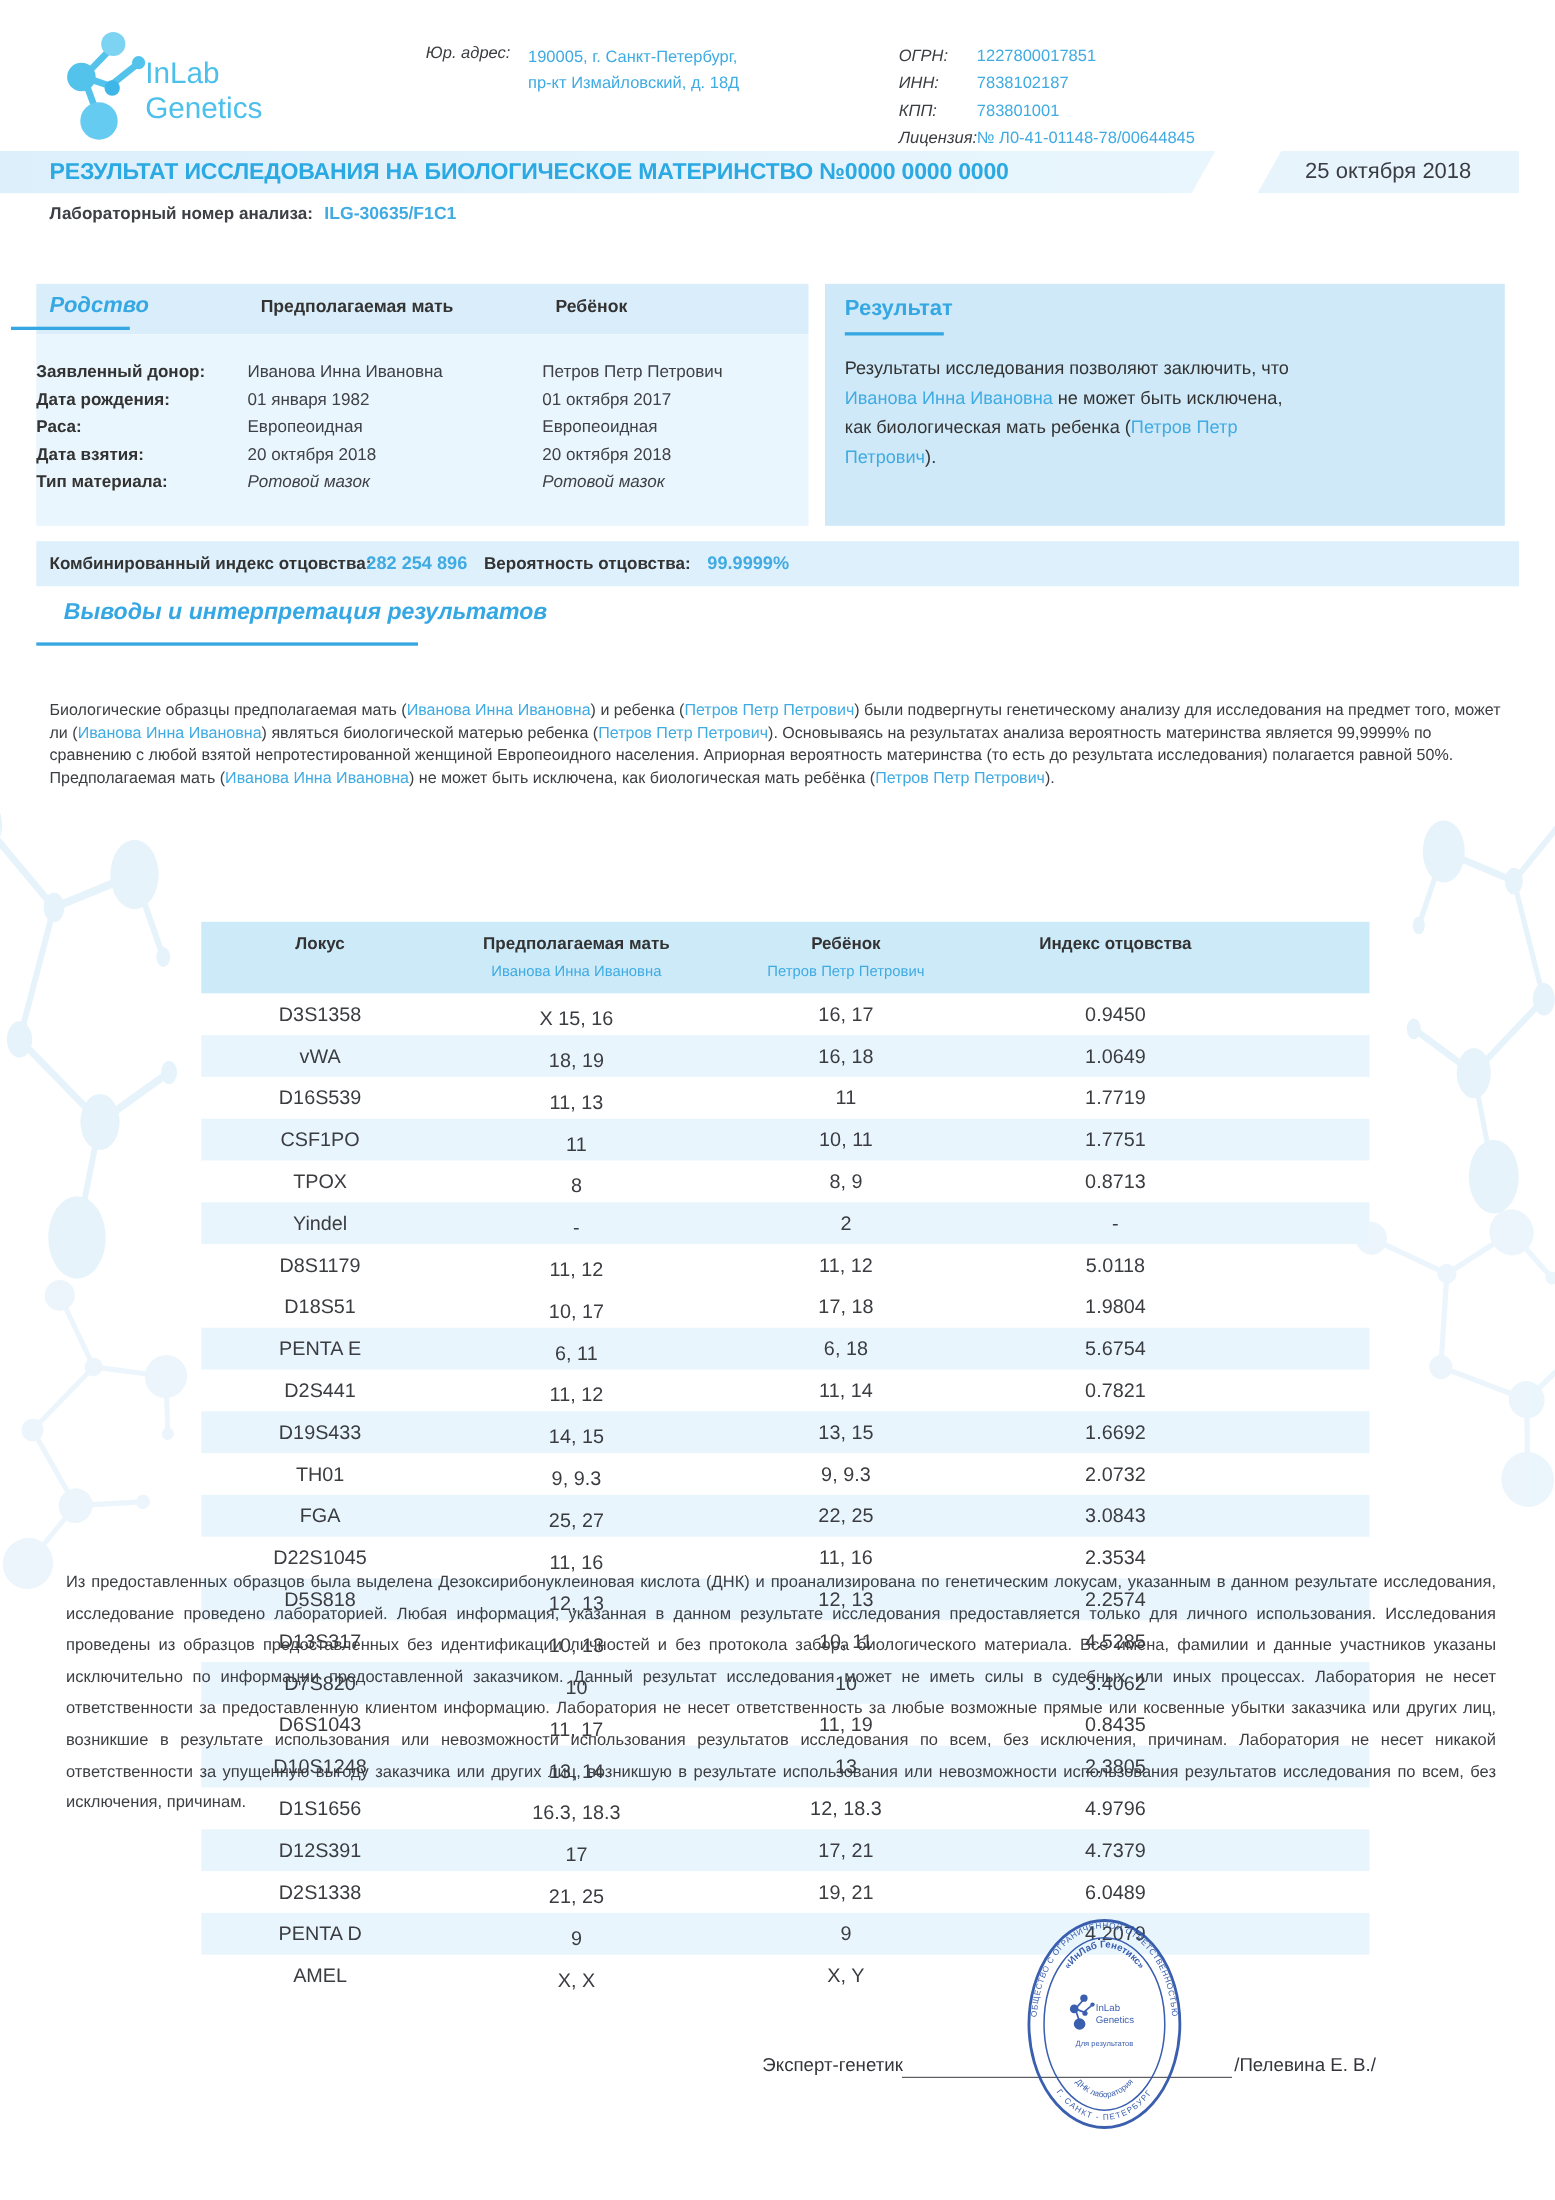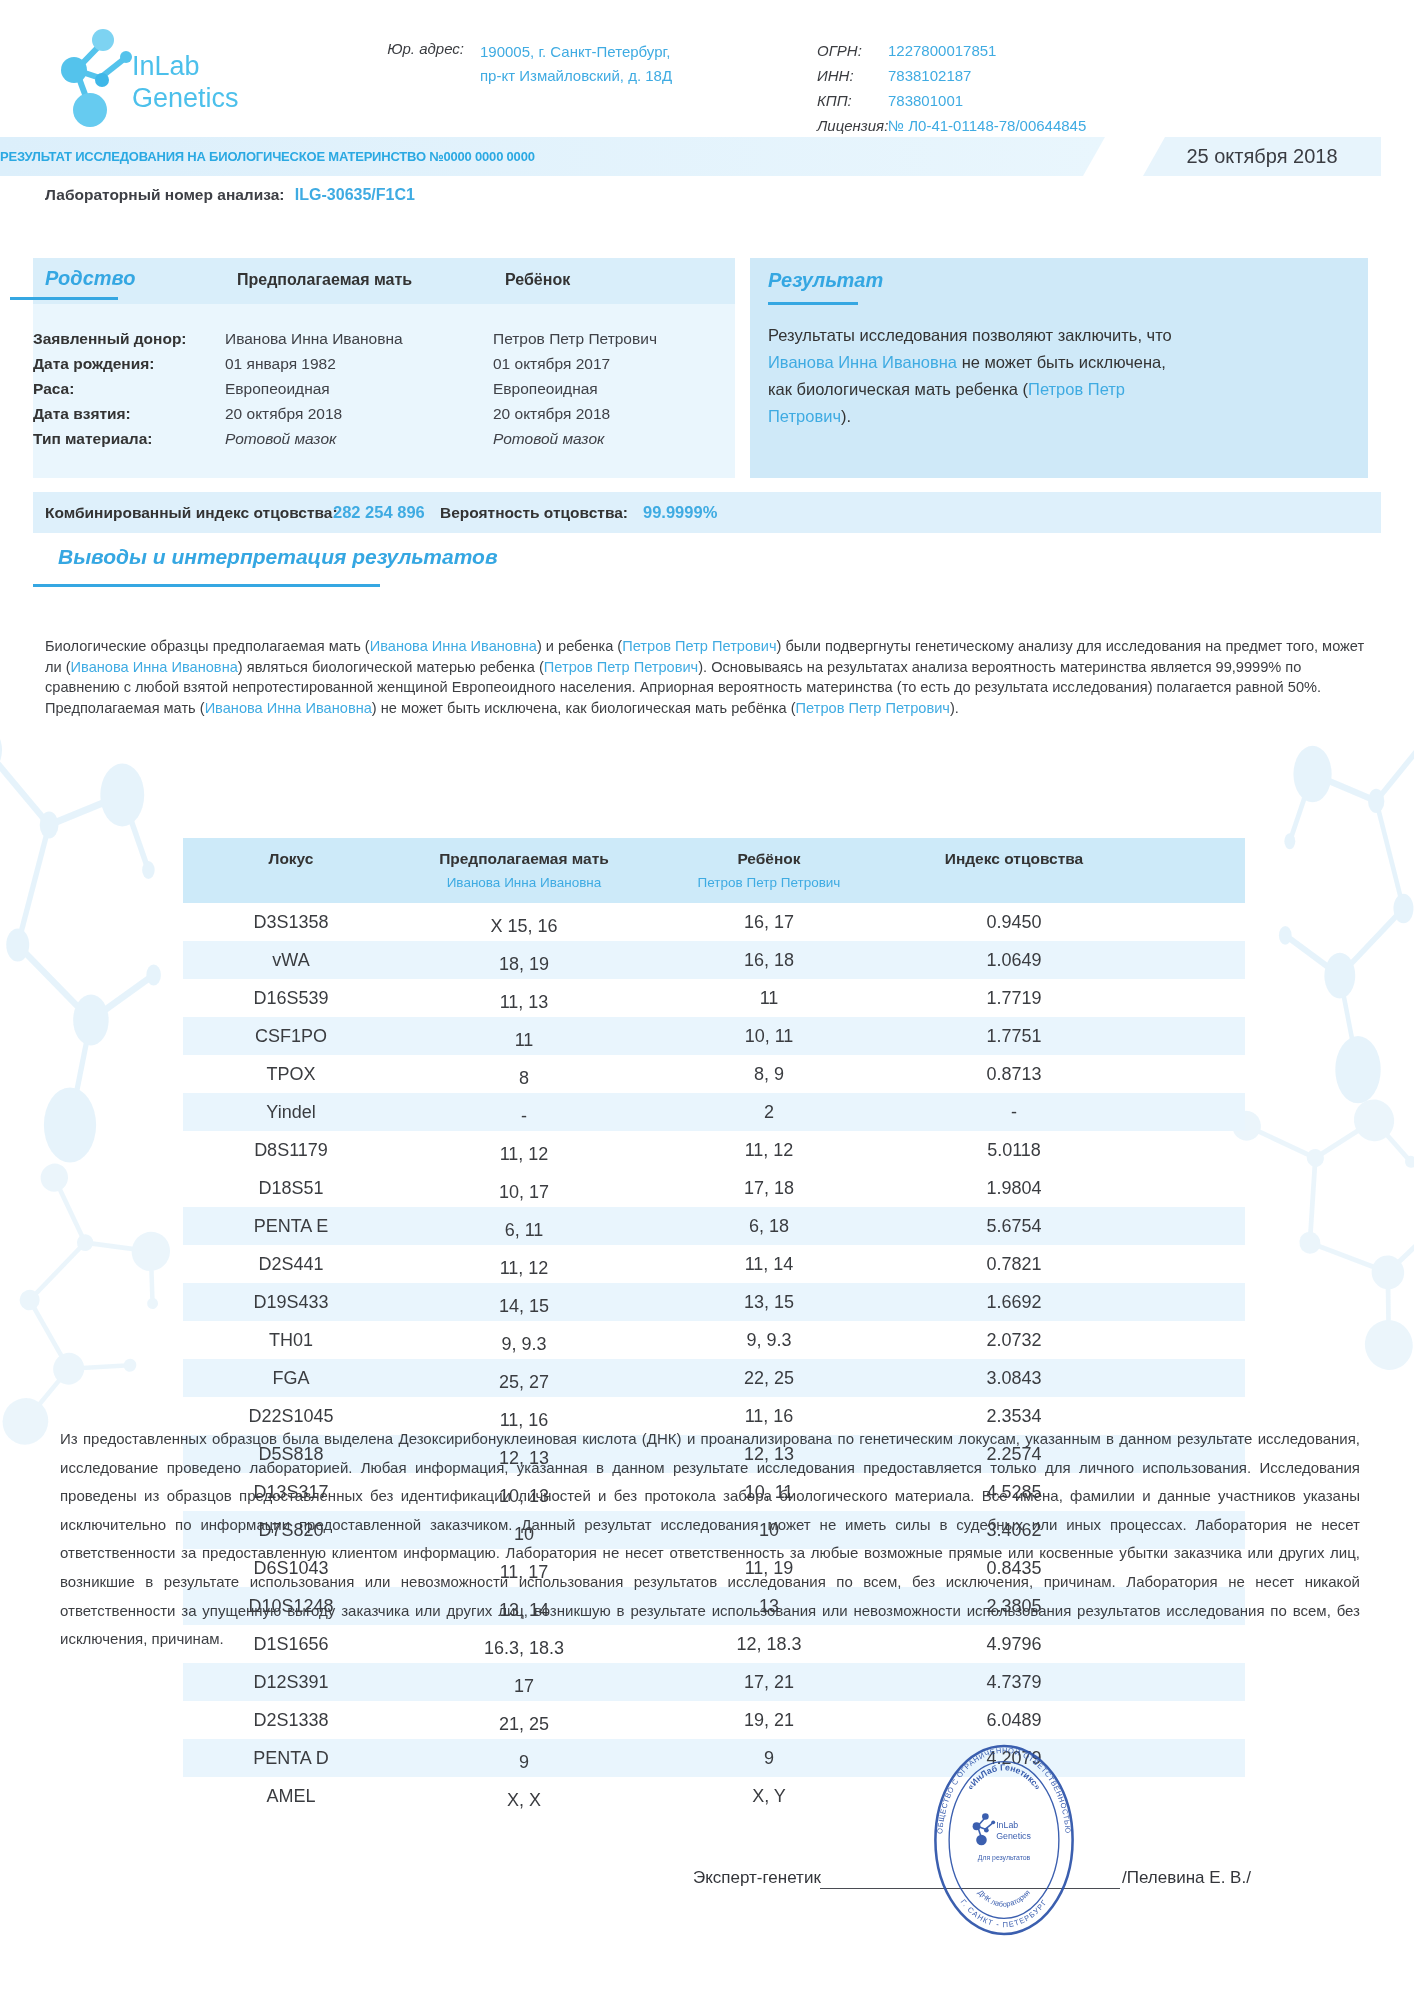--- a/index.html
+++ b/index.html
@@ -25,21 +25,21 @@
   .reg-label { width:71px; font-style:italic; color:#3a3c40; }
   .reg-value { color:#3fabe2; white-space:nowrap; }
 
   
   .title-band {
     left:0; top:137px; width:1105px; height:39px;
     background:linear-gradient(90deg,#dcefFB 0%, #e9f6fd 100%);
     clip-path:polygon(0 0, 100% 0, calc(100% - 22px) 100%, 0 100%);
     display:flex; align-items:center;
   }
-  .title-text { font-size:13px; font-weight:bold; color:#2ba9e2; letter-spacing:-0.2px; white-space:nowrap; }
+  .title-text { margin-left:45px; font-size:21px; font-weight:bold; color:#2ba9e2; letter-spacing:-0.2px; white-space:nowrap; }
   .date-band {
     left:1143px; top:137px; width:238px; height:39px; background:#e7f4fc;
     clip-path:polygon(22px 0, 100% 0, 100% 100%, 0 100%);
     display:flex; align-items:center; justify-content:center;
   }
   .date-text { font-size:20px; color:#3a3c42; }
 
   
   .lab-row { left:45px; top:186px; font-size:15.5px; font-weight:bold; }
   .lab-row .accent { margin-left:6px; font-size:16px; }
@@ -51,21 +51,21 @@
   .kin-col-mother { position:absolute; left:204px; top:13px; font-size:16px; font-weight:bold; color:#333; }
   .kin-col-child  { position:absolute; left:472px; top:13px; font-size:16px; font-weight:bold; color:#333; }
   .kin-body { left:33px; top:304px; width:702px; height:174px; background:#eaf6fd; padding-top:22px; }
   .krow { display:flex; height:25px; align-items:center; font-size:15.5px; }
   .klabel { width:192px; font-weight:bold; color:#333; }
   .kval-m { width:268px; color:#3f4147; }
   .kval-c { color:#3f4147; }
 
   
   .result-box { left:750px; top:258px; width:618px; height:220px; background:#cfe9f8; }
-  .res-heading { position:absolute; left:18px; top:11px; font-size:20px; font-weight:bold; font-style:italic; color:#35a7e2; }
+  .res-heading { position:absolute; left:18px; top:11px; font-size:20px; font-weight:bold; color:#35a7e2; }
   .res-underline { position:absolute; left:18px; top:44px; width:90px; height:3px; background:#35a7e2; }
   .res-text { position:absolute; left:18px; top:64px; width:412px; font-size:16.5px; line-height:27px; color:#333; }
 
   
   .index-strip { left:33px; top:492px; width:1348px; height:41px; background:#def0fb; font-size:15.5px; }
   .cpi-label { position:absolute; left:12px; top:12px; font-weight:bold; color:#333; }
   .cpi-value { position:absolute; left:300px; top:11px; font-weight:bold; font-size:16.5px; }
   .prob-label { position:absolute; left:407px; top:12px; font-weight:bold; color:#333; }
   .prob-value { position:absolute; left:610px; top:11px; font-weight:bold; font-size:16.5px; }
 

